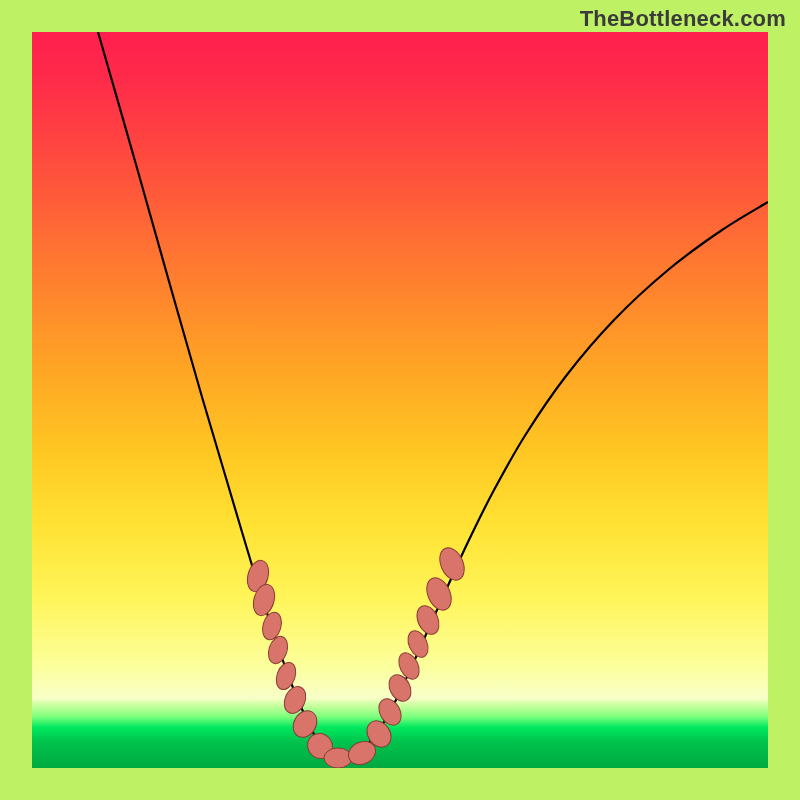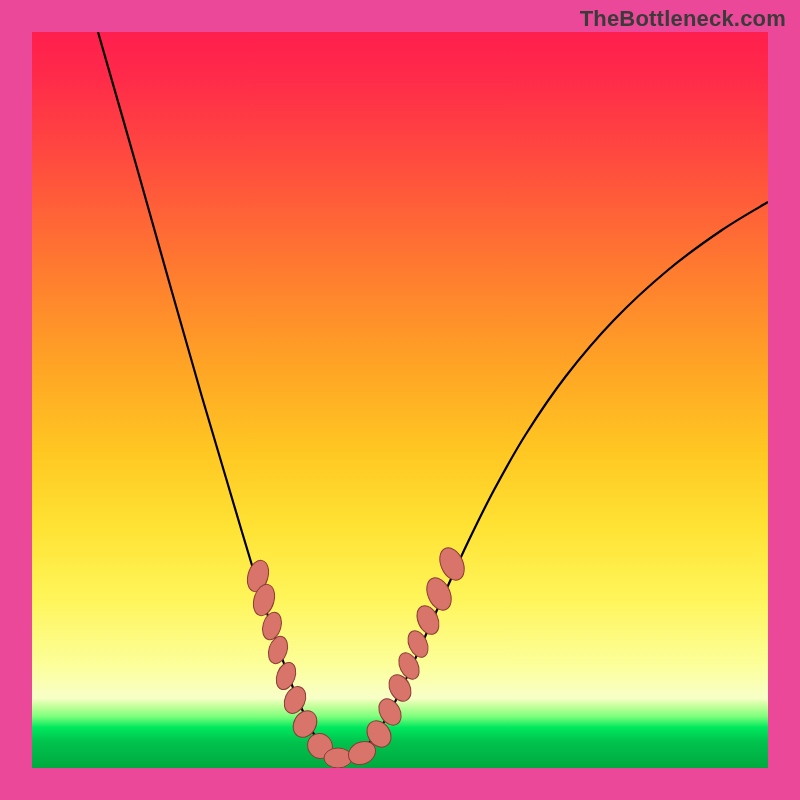--- a/index.html
+++ b/index.html
@@ -7,21 +7,21 @@
     padding: 0;
     width: 800px;
     height: 800px;
     background: #000;
     overflow: hidden;
     font-family: Arial, Helvetica, sans-serif;
   }
   .frame {
     position: absolute;
     inset: 0;
-    background: #ec4899;
+    background: #bef264;
   }
   .plot {
     position: absolute;
     left: 32px;
     top: 32px;
     width: 736px;
     height: 736px;
     
     background: linear-gradient(
       to bottom,

